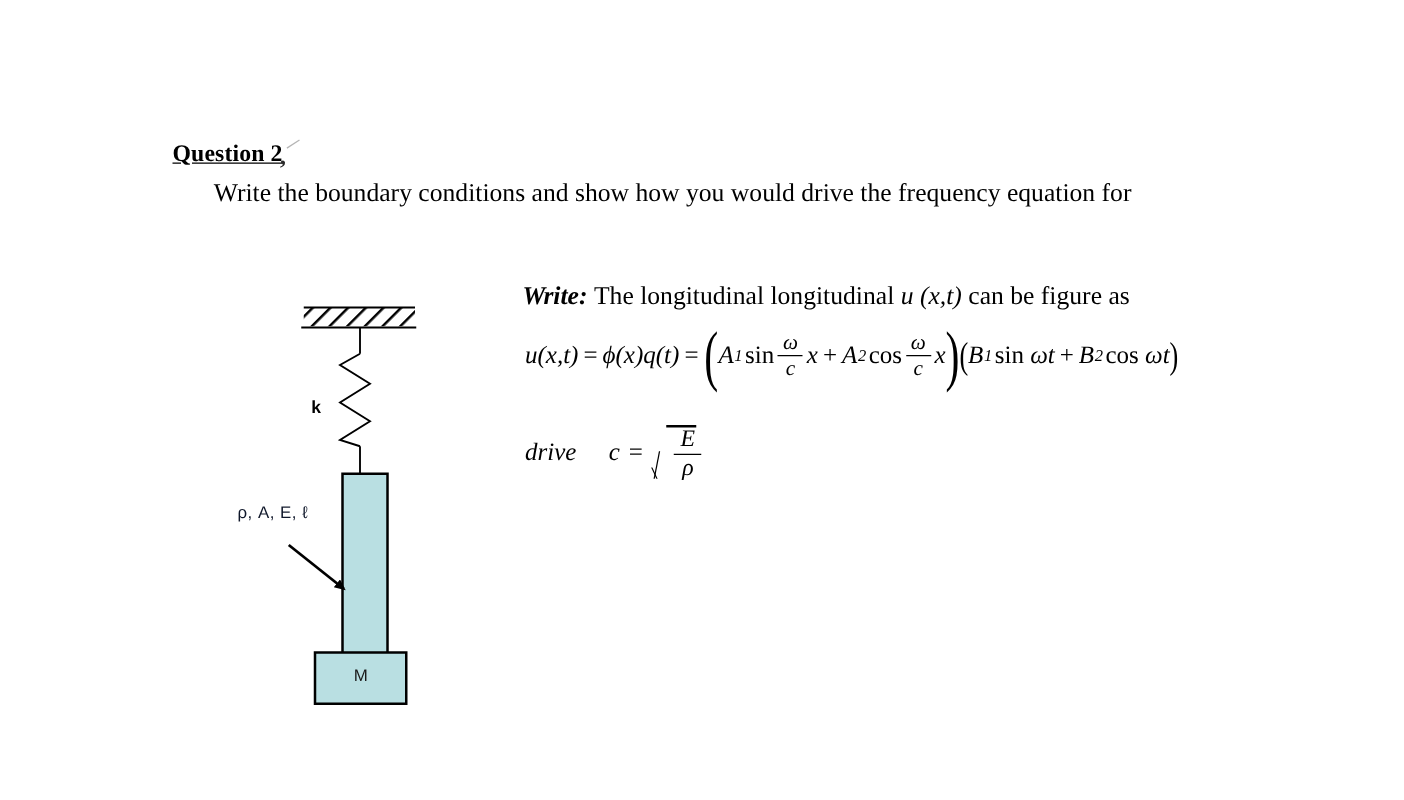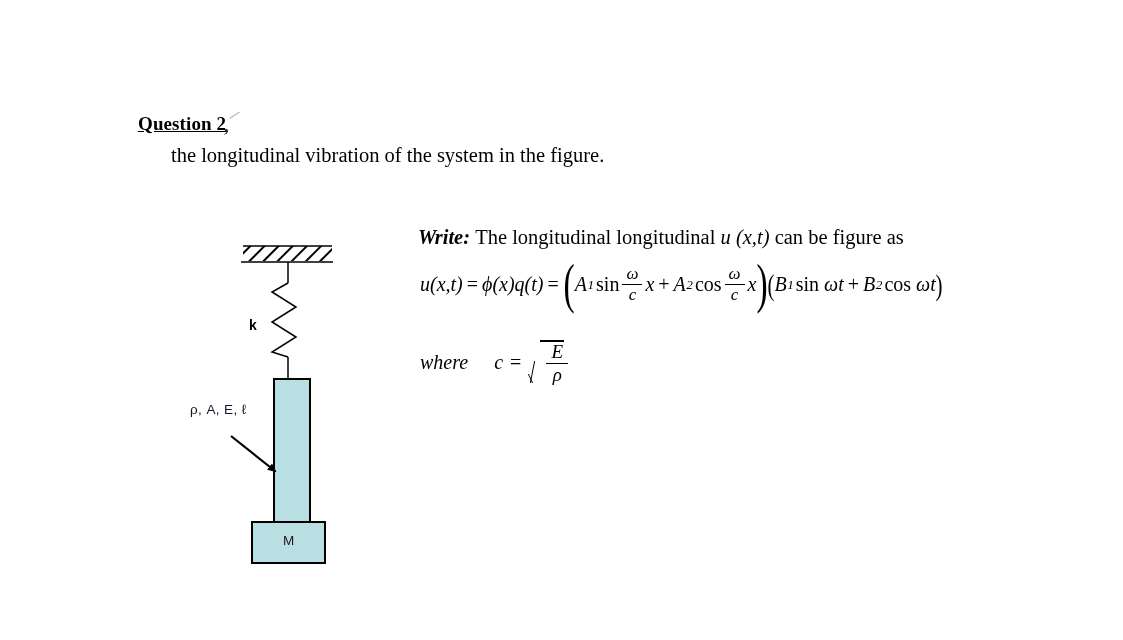--- a/index.html
+++ b/index.html
@@ -208,21 +208,21 @@
   }
 </style>
 </head>
 <body>
 
 <div class="abs" id="question-heading">Question 2</div>
 <div class="abs" id="heading-comma">,</div>
 <div class="abs" id="heading-stray-mark"></div>
 
 <div class="abs" id="question-body">
-  <div class="line">the longitudinal vibration of the system in the figure.</div>
+  <div class="line">Write the boundary conditions and show how you would drive the frequency equation for</div>
 </div>
 
 <div class="abs" id="hint-line">
   <span id="hint-label">Write:</span><span>&nbsp;</span><span>The longitudinal longitudinal</span><span>&nbsp;</span><span class="mathvar">u (x,t)</span><span>&nbsp;</span><span>can be figure as</span>
 </div>
 
 <div class="abs" id="main-equation">
   <span>u</span>
     <span>(x,t)</span>
   <span class="op">=</span>
@@ -265,21 +265,21 @@
   <span class="op">+</span>
   <span>B</span>
     <span class="sub">2</span>
   <span class="fnname">cos</span>
   <span>&nbsp;</span>
     <span>ωt</span>
   <span class="medparen">)</span>
 </div>
 
 <div class="abs" id="where-line">
-  <span id="where-word">where</span>
+  <span id="where-word">drive</span>
   <span id="where-c">c</span>
   <span id="where-eq">=</span>
   <span class="sqrt">
     <span class="radical"></span>
     <span class="vinculum"></span>
     <span class="radicand">
       <span class="num">E</span>
       <span class="bar"></span>
       <span class="den">ρ</span>
     </span>

